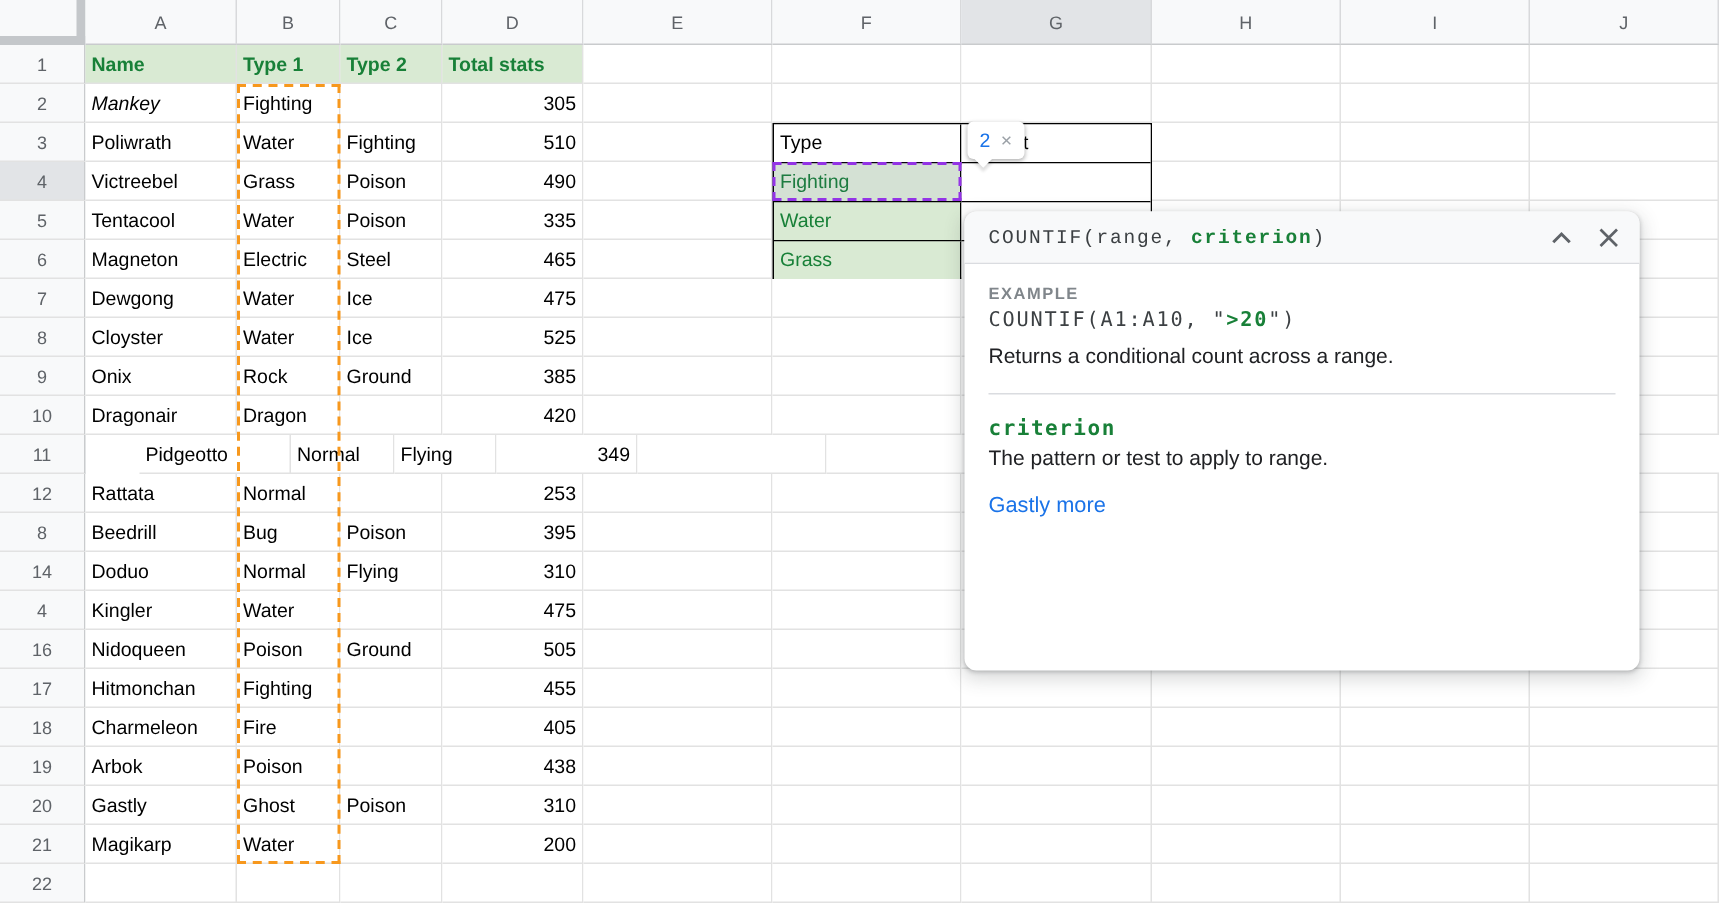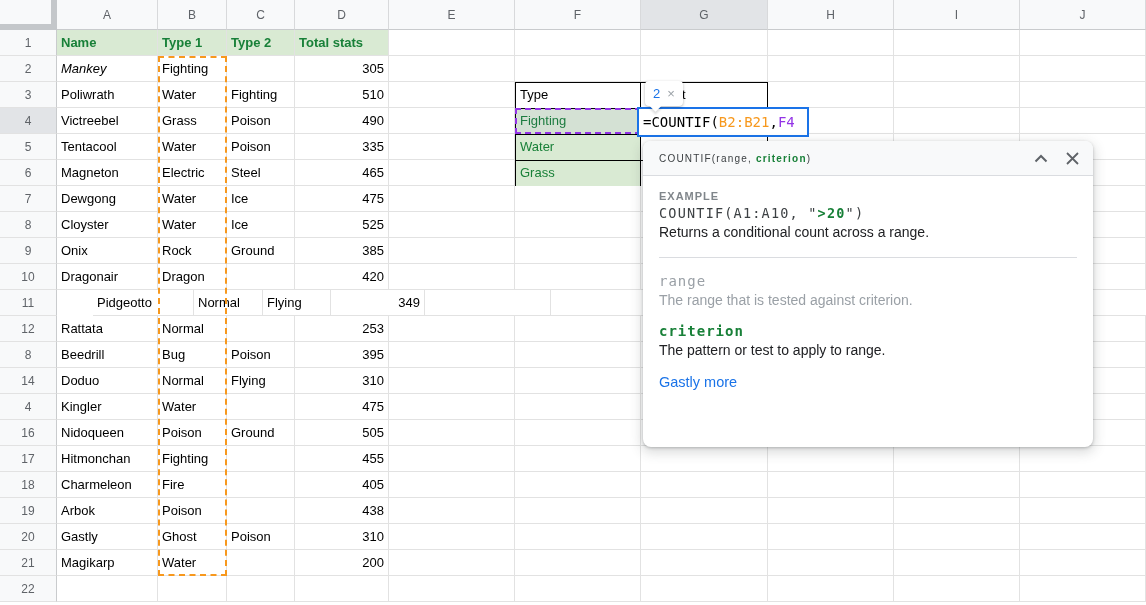--- a/index.html
+++ b/index.html
@@ -60,31 +60,31 @@
                 transform:rotate(45deg);box-shadow:2px 2px 2px rgba(0,0,0,0.12);}
   .result-badge .val{position:relative;color:#1a73e8;font-size:13px;background:#fff;}
   .result-badge .x{position:relative;color:#9aa0a6;font-size:13px;background:#fff;cursor:pointer;}
 
   
   .popup{position:absolute;left:643px;top:141px;width:450px;height:306px;box-sizing:border-box;
          background:#fff;border-radius:8px;z-index:10;
          box-shadow:0 1px 3px rgba(60,64,67,.3),0 4px 12px 2px rgba(60,64,67,.18);}
   .popup-header{height:35px;box-sizing:border-box;background:#f8f9fa;border-bottom:1px solid #dadce0;
                 border-radius:8px 8px 0 0;display:flex;align-items:center;padding:0 14px 0 16px;}
-  .sig{flex:1;font-family:Liberation Sans, sans-serif;font-size:10px;letter-spacing:1.2px;
+  .sig{flex:1;font-family:Liberation Mono, monospace;font-size:13px;letter-spacing:1.2px;
        color:#3c4043;white-space:nowrap;}
   .green{color:#188038;}
   .boldtxt{font-weight:bold;}
   .hdr-icons{display:flex;align-items:center;gap:18px;}
   .hdr-icons svg{display:block;cursor:pointer;}
   .popup-body{padding:0 16px;}
   .hint-label{margin-top:14px;font-size:11px;font-weight:bold;letter-spacing:1px;color:#80868b;}
   .code-line{margin-top:3px;font-family:"DejaVu Sans Mono",monospace;font-size:13.5px;
              letter-spacing:1.2px;color:#3c4043;white-space:nowrap;}
-  .about-text{margin-top:3px;font-size:14px;color:#202124;}
+  .about-text{margin-top:8px;font-size:14px;color:#202124;}
   .divider{margin-top:17px;border-top:1px solid #dadce0;}
   .param-name{margin-top:15px;font-family:"DejaVu Sans Mono",monospace;font-size:14px;letter-spacing:1px;}
   .param-name.gray{color:#9aa0a6;}
   .param-desc{margin-top:3px;font-size:14px;}
   .param-desc.gray{color:#9aa0a6;}
   .param-desc.dark{color:#202124;}
   .learn-more{display:inline-block;margin-top:16px;color:#1a73e8;font-size:14.5px;cursor:pointer;text-decoration:none;}
 </style>
 </head>
 <body>
@@ -401,23 +401,20 @@
     <div class="helper-cell green">Fighting</div>
     <div class="helper-cell"></div>
     <div class="helper-cell green">Water</div>
     <div class="helper-cell"></div>
     <div class="helper-cell green">Grass</div>
     <div class="helper-cell"></div>
   </div>
 
   <div class="range-purple"></div>
 
-  <div class="formula-editor">
-    <span class="seg-black">=COUNTIF(</span><span class="seg-orange">B2:B21</span><span class="seg-black">,</span><span class="seg-purple">F4</span>
-  </div>
 
   <div class="result-badge">
     <div class="tail"></div>
     <span class="val">2</span>
     <span class="x">×</span>
   </div>
 
   <div class="popup">
     <div class="popup-header">
       <div class="sig"><span>COUNTIF(range, </span><span class="green boldtxt">criterion</span><span>)</span></div>
@@ -429,24 +426,20 @@
             <path d="M1 1 L12 12 M12 1 L1 12" fill="none" stroke="#5f6368" stroke-width="1.8"></path>
           </svg>
       </div>
     </div>
     <div class="popup-body">
       <div class="hint-label">EXAMPLE</div>
       <div class="code-line"><span>COUNTIF(A1:A10, </span><span>"</span><span class="green boldtxt">&gt;20</span><span>"</span><span>)</span></div>
       <div class="about-text">Returns a conditional count across a range.</div>
       <div class="divider"></div>
       <div class="param">
-        <div class="param-name gray">range</div>
-        <div class="param-desc gray">The range that is tested against criterion.</div>
-      </div>
-      <div class="param">
         <div class="param-name green boldtxt">criterion</div>
         <div class="param-desc dark">The pattern or test to apply to range.</div>
       </div>
       <a class="learn-more">Gastly more</a>
     </div>
   </div>
 
 </div>
 
 </body></html>

